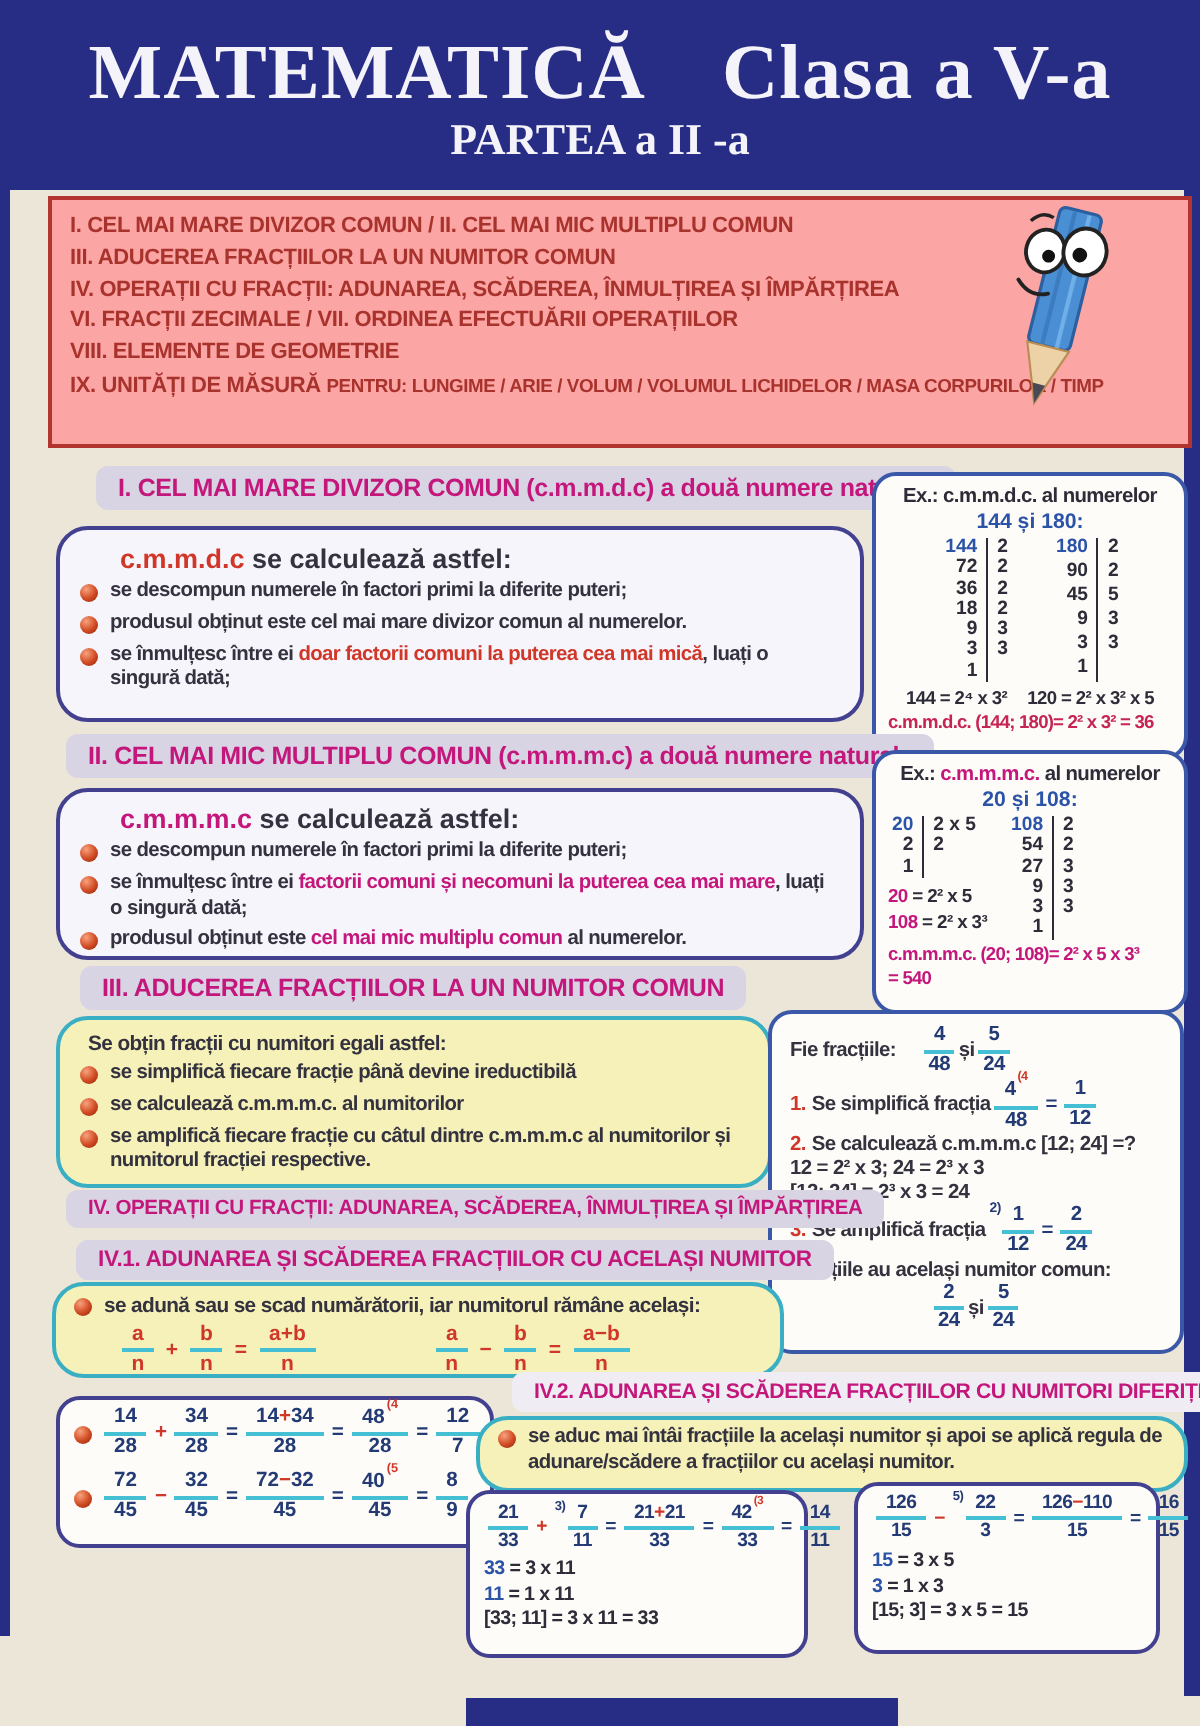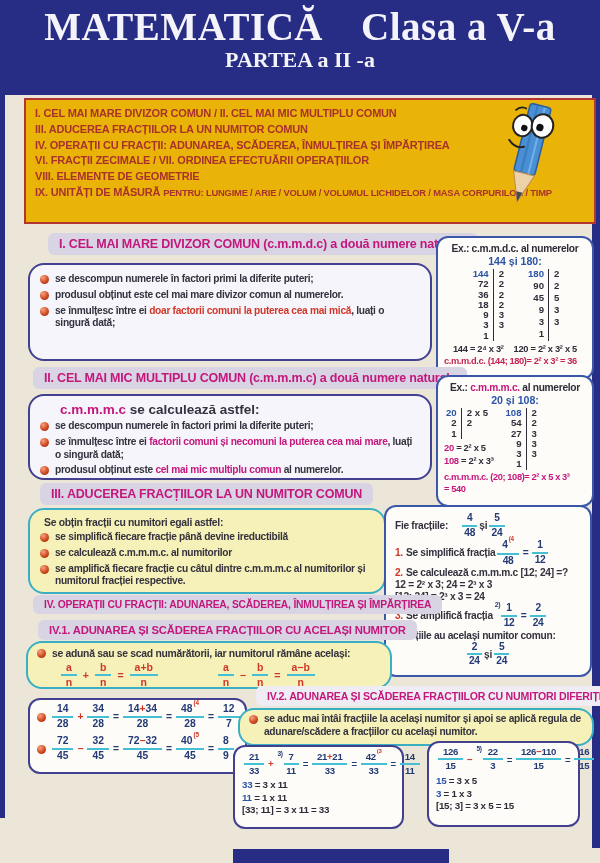--- a/index.html
+++ b/index.html
@@ -11,24 +11,24 @@
   *{box-sizing:border-box;margin:0;padding:0}
   html,body{width:600px}
   body{font-family:"Liberation Sans","DejaVu Sans",sans-serif;font-weight:700;background:#fff}
   .page{position:relative;width:600px;height:863px;background:var(--cream);overflow:hidden}
   .edge{position:absolute;background:var(--navy)}
   #edgeL{left:0;top:0;width:5px;height:818px}
   #edgeR{right:0;top:0;width:8px;height:848px}
   #botbar{position:absolute;left:233px;top:849px;width:216px;height:14px;background:var(--navy)}
   
   .banner{position:absolute;left:0;top:0;width:600px;height:95px;background:var(--navy);color:#f4f3fa;text-align:center;font-family:"Liberation Serif","DejaVu Serif",serif}
-  .banner .t1{padding-top:4px;font-size:39px;letter-spacing:.5px;display:flex;justify-content:center;gap:38px}
+  .banner .t1{padding-top:14px;font-size:39px;letter-spacing:.5px;display:flex;justify-content:center;gap:38px}
   .banner .t2{font-size:22px;margin-top:-2px}
   
-  .toc{position:absolute;left:24px;top:98px;width:572px;height:126px;background:#eab308;border:2px solid #b23530;padding:6px 9px;color:var(--tocred);font-size:11px;letter-spacing:-.2px;line-height:15.8px;white-space:nowrap}
+  .toc{position:absolute;left:24px;top:98px;width:572px;height:126px;background:#fca5a5;border:2px solid #b23530;padding:6px 9px;color:var(--tocred);font-size:11px;letter-spacing:-.2px;line-height:15.8px;white-space:nowrap}
   .toc .small{font-size:9.4px}
   .pencil{position:absolute;left:487px;top:99px;width:84px;height:118px}
   
   .pill{position:absolute;background:var(--pill);border-radius:6px;padding:4px 11px;color:var(--mag);white-space:nowrap;letter-spacing:-.2px}
   #pill1{left:48px;top:233px;font-size:12.5px}
   #pill2{left:33px;top:367px;font-size:12.5px}
   #pill3{left:40px;top:483px;font-size:12.5px}
   #pill4{left:33px;top:595px;font-size:10.3px}
   #pill41{left:38px;top:620px;font-size:11.3px}
   #pill42{left:256px;top:686px;font-size:10.6px;background:#efedf3}
@@ -124,20 +124,23 @@
       <ellipse cx="40" cy="23" rx="10" ry="11" fill="#fff" stroke="#222" stroke-width="1.8"></ellipse>
       <circle cx="24" cy="29" r="3" fill="#111"></circle>
       <circle cx="38" cy="25" r="3.4" fill="#111"></circle>
       <path d="M13 43 Q20 50 28 46" fill="none" stroke="#222" stroke-width="1.8" stroke-linecap="round"></path>
       <path d="M12 15 Q16 9 22 11" fill="none" stroke="#222" stroke-width="1.6"></path>
     </g>
   </svg>
 
   <div class="pill" id="pill1">I. CEL MAI MARE DIVIZOR COMUN (c.m.m.d.c) a două numere naturale</div>
   <div class="bx" id="bx1">
+    <div class="term">
+      <span class="t-red">c.m.m.d.c</span><span> se calculează astfel:</span>
+    </div>
     <div class="brow">
       <span class="bdot"></span>
       <span>se descompun numerele în factori primi la diferite puteri;</span>
     </div>
     <div class="brow">
       <span class="bdot"></span>
       <span>produsul obținut este cel mai mare divizor comun al numerelor.</span>
     </div>
     <div class="brow">
       <span class="bdot"></span>

